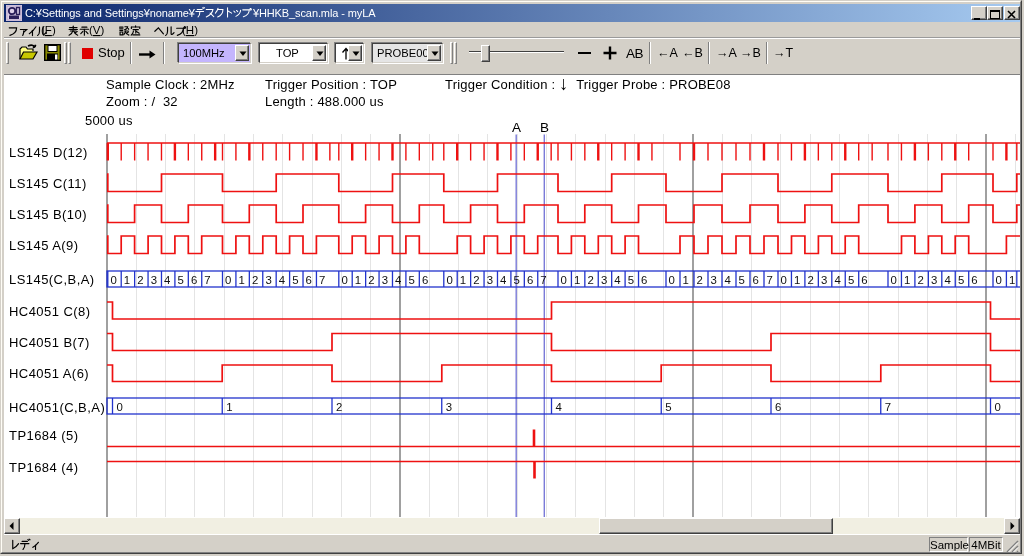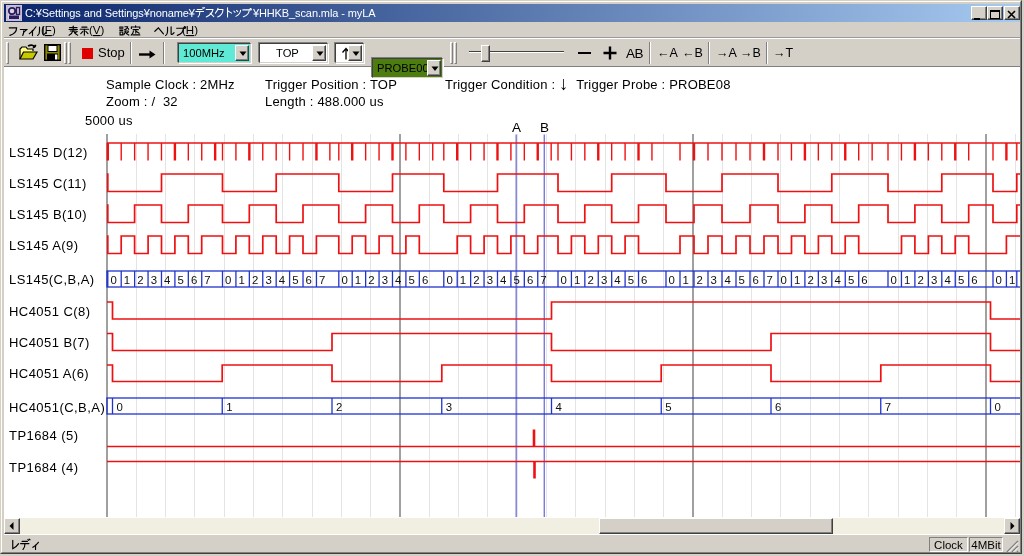--- a/index.html
+++ b/index.html
@@ -410,21 +410,21 @@
         <path d="M0.10,0.26 H0.74 C0.74,0.56 0.55,0.82 0.16,0.94"></path>
         <path d="M0.87,0.13 A0.075,0.075 0 1 0 0.871,0.13"></path>
       </g>
       <g font-family="Liberation Sans, sans-serif" font-size="11.5px" fill="#000">
         <text x="41" y="34">(<tspan text-decoration="underline">F</tspan>)</text>
         <text x="89" y="34">(<tspan text-decoration="underline">V</tspan>)</text>
         <text x="182" y="34">(<tspan text-decoration="underline">H</tspan>)</text>
       </g>
     </svg>
 <div style="position:absolute;left:4px;top:37px;width:1016px;height:1px;background:#9a9a9a"></div>
-    <div style="position:absolute;left:4px;top:38px;width:1016px;height:29px;background:#d4d0c8;border-top:1px solid #fff;border-bottom:1px solid #808080">
+    <div style="position:absolute;left:4px;top:38px;width:1016px;height:37px;background:#d4d0c8;border-top:1px solid #fff;border-bottom:1px solid #808080">
       <div style="position:absolute;left:1.5px;top:3px;width:3px;height:22px;border:1px solid;border-color:#fff #808080 #808080 #fff"></div>
       <div style="position:absolute;left:14px;top:5px;width:20px;height:18px"><svg width="20" height="18" viewBox="0 0 20 18">
           <path d="M2,15 L2,5 L4,3 L8,3 L9.5,5 L15,5 L15,7" fill="#ffff80" stroke="#000" stroke-width="1.2"></path>
           <path d="M2,15 L5.5,8 L19,8 L15,15 Z" fill="#c8c800" stroke="#000" stroke-width="1.2"></path>
           <path d="M10,2 C13,0.5 16,1 17,3 M17,3 L17.6,0.8 M17,3 L14.8,3.4" fill="none" stroke="#000" stroke-width="1.6"></path>
         </svg></div>
       <div style="position:absolute;left:40px;top:5px;width:17px;height:17px"><svg width="17" height="17" viewBox="0 0 17 17">
           <rect x="0.7" y="0.7" width="15.6" height="15.6" fill="#8a8a00" stroke="#000" stroke-width="1.4"></rect>
           <rect x="4" y="1.5" width="9" height="6" fill="#fff" stroke="#000"></rect>
           <rect x="3" y="9.5" width="11" height="7" fill="#000"></rect>
@@ -433,41 +433,41 @@
       <div style="position:absolute;left:60.0px;top:3px;width:3px;height:22px;border:1px solid;border-color:#fff #808080 #808080 #fff"></div>
       <div style="position:absolute;left:64.0px;top:3px;width:3px;height:22px;border:1px solid;border-color:#fff #808080 #808080 #fff"></div>
       <div style="position:absolute;left:78px;top:9px;width:11px;height:11px;background:#e00000"></div>
       <div style="position:absolute;left:94px;top:6px;height:16px;font:13px 'Liberation Sans',sans-serif;color:#000">Stop</div>
       <div style="position:absolute;left:126.0px;top:3px;width:2px;height:22px;border-left:1px solid #808080;border-right:1px solid #fff"></div>
       <div style="position:absolute;left:134px;top:8px;width:20px;height:13px"><svg width="19" height="13">
           <path d="M1,6.5 H12" stroke="#000" stroke-width="2.4"></path>
           <path d="M11.5,2.5 L17.5,6.5 L11.5,10.5 Z" fill="#000"></path>
         </svg></div>
       <div style="position:absolute;left:159.0px;top:3px;width:2px;height:22px;border-left:1px solid #808080;border-right:1px solid #fff"></div>
-      <div style="position:absolute;left:174.0px;top:4px;width:73px;height:20px;background:#5eead4;border:1px solid;border-color:#404040 #d4d0c8 #d4d0c8 #404040;box-shadow:-1px -1px 0 #808080, 1px 1px 0 #fff">
+      <div style="position:absolute;left:174.0px;top:4px;width:73px;height:20px;background:#c4b5fd;border:1px solid;border-color:#404040 #d4d0c8 #d4d0c8 #404040;box-shadow:-1px -1px 0 #808080, 1px 1px 0 #fff">
         <div style="position:absolute;left:4px;top:2px;font:11.2px/15px 'Liberation Sans',sans-serif;letter-spacing:0px;color:#000">100MHz</div>
         <div style="position:absolute;right:1px;top:1px;width:14px;height:16px;background:#d4d0c8;border:1px solid;border-color:#fff #404040 #404040 #fff;box-shadow:inset -1px -1px 0 #808080"><svg width="14" height="14">
             <path d="M3.5,5.5 h7 l-3.5,4.5 z" fill="#000"></path>
           </svg></div>
       </div>
       <div style="position:absolute;left:255.0px;top:4px;width:69px;height:20px;background:#fff;border:1px solid;border-color:#404040 #d4d0c8 #d4d0c8 #404040;box-shadow:-1px -1px 0 #808080, 1px 1px 0 #fff">
         <div style="position:absolute;left:16px;top:2px;font:11.2px/15px 'Liberation Sans',sans-serif;letter-spacing:0px;color:#000">TOP</div>
         <div style="position:absolute;right:1px;top:1px;width:14px;height:16px;background:#d4d0c8;border:1px solid;border-color:#fff #404040 #404040 #fff;box-shadow:inset -1px -1px 0 #808080"><svg width="14" height="14">
             <path d="M3.5,5.5 h7 l-3.5,4.5 z" fill="#000"></path>
           </svg></div>
       </div>
       <div style="position:absolute;left:331.0px;top:4px;width:29px;height:20px;background:#fff;border:1px solid;border-color:#404040 #d4d0c8 #d4d0c8 #404040;box-shadow:-1px -1px 0 #808080, 1px 1px 0 #fff">
         <div style="position:absolute;left:5px;top:2px;font:11.2px/15px 'Liberation Sans',sans-serif;letter-spacing:0px;color:#000"><svg width="10" height="15">
             <path d="M5,13.5 V3 M1.5,6.5 L5,2.5 L8.5,6.5" stroke="#000" stroke-width="1.3" fill="none"></path>
           </svg></div>
         <div style="position:absolute;right:1px;top:1px;width:14px;height:16px;background:#d4d0c8;border:1px solid;border-color:#fff #404040 #404040 #fff;box-shadow:inset -1px -1px 0 #808080"><svg width="14" height="14">
             <path d="M3.5,5.5 h7 l-3.5,4.5 z" fill="#000"></path>
           </svg></div>
       </div>
-      <div style="position:absolute;left:368.0px;top:19px;width:71px;height:20px;background:#4d7c0f;border:1px solid;border-color:#404040 #d4d0c8 #d4d0c8 #404040;box-shadow:-1px -1px 0 #808080, 1px 1px 0 #fff">
+      <div style="position:absolute;left:368.0px;top:4px;width:71px;height:20px;background:#e5e5e5;border:1px solid;border-color:#404040 #d4d0c8 #d4d0c8 #404040;box-shadow:-1px -1px 0 #808080, 1px 1px 0 #fff">
         <div style="position:absolute;left:4px;top:2px;font:11.2px/15px 'Liberation Sans',sans-serif;letter-spacing:0px;color:#000">PROBE00</div>
         <div style="position:absolute;right:1px;top:1px;width:14px;height:16px;background:#d4d0c8;border:1px solid;border-color:#fff #404040 #404040 #fff;box-shadow:inset -1px -1px 0 #808080"><svg width="14" height="14">
             <path d="M3.5,5.5 h7 l-3.5,4.5 z" fill="#000"></path>
           </svg></div>
       </div>
       <div style="position:absolute;left:446.0px;top:3px;width:3px;height:22px;border:1px solid;border-color:#fff #808080 #808080 #fff"></div>
       <div style="position:absolute;left:450.0px;top:3px;width:3px;height:22px;border:1px solid;border-color:#fff #808080 #808080 #fff"></div>
       <div style="position:absolute;left:465px;top:13px;width:95px;height:1px;background:#808080;border-bottom:1px solid #fff;box-shadow:0 -1px 0 #404040"></div>
       <div style="position:absolute;left:477px;top:5.5px;width:9px;height:17px;background:#d4d0c8;border:1px solid;border-color:#fff #404040 #404040 #fff;box-shadow:inset -1px -1px 0 #808080"></div>
       <div style="position:absolute;left:574px;top:12.5px;width:13px;height:2.4px;background:#000"></div>
@@ -503,21 +503,21 @@
             <path d="M0.08,0.42 H0.84"></path>
             <path d="M0.48,0.42 C0.48,0.65 0.42,0.84 0.30,0.95"></path>
             <path d="M0.74,0.06 L0.82,0.12"></path>
             <path d="M0.86,0.01 L0.94,0.07"></path>
           </g>
           <g transform="translate(20.46,1.00) scale(11.00)" fill="none" stroke="#000" stroke-width="0.105" stroke-linecap="round">
             <path d="M0.72,0.30 C0.55,0.52 0.40,0.65 0.22,0.76"></path>
             <path d="M0.46,0.55 V0.95"></path>
           </g>
         </svg></div>
-      <div style="position:absolute;left:925px;width:39px;top:2px;height:15px;border:1px solid;border-color:#808080 #fff #fff #808080;font:11.5px 'Liberation Sans',sans-serif;text-align:center;padding-top:1px">Clock</div>
+      <div style="position:absolute;left:925px;width:39px;top:2px;height:15px;border:1px solid;border-color:#808080 #fff #fff #808080;font:11.5px 'Liberation Sans',sans-serif;text-align:center;padding-top:1px">Sample</div>
       <div style="position:absolute;left:965px;width:34px;top:2px;height:15px;border:1px solid;border-color:#808080 #fff #fff #808080;font:11.5px 'Liberation Sans',sans-serif;text-align:center;padding-top:1px">4MBit</div>
       <div style="position:absolute;left:1002px;top:4px;width:13px;height:13px"><svg width="13" height="13">
           <g stroke="#808080" stroke-width="1.5">
             <path d="M12,1 L1,12 M12,6 L6,12 M12,11 L11,12"></path>
           </g>
           <g stroke="#fff" stroke-width="1">
             <path d="M12,2.5 L2.5,12 M12,7.5 L7.5,12"></path>
           </g>
         </svg></div>
     </div>

